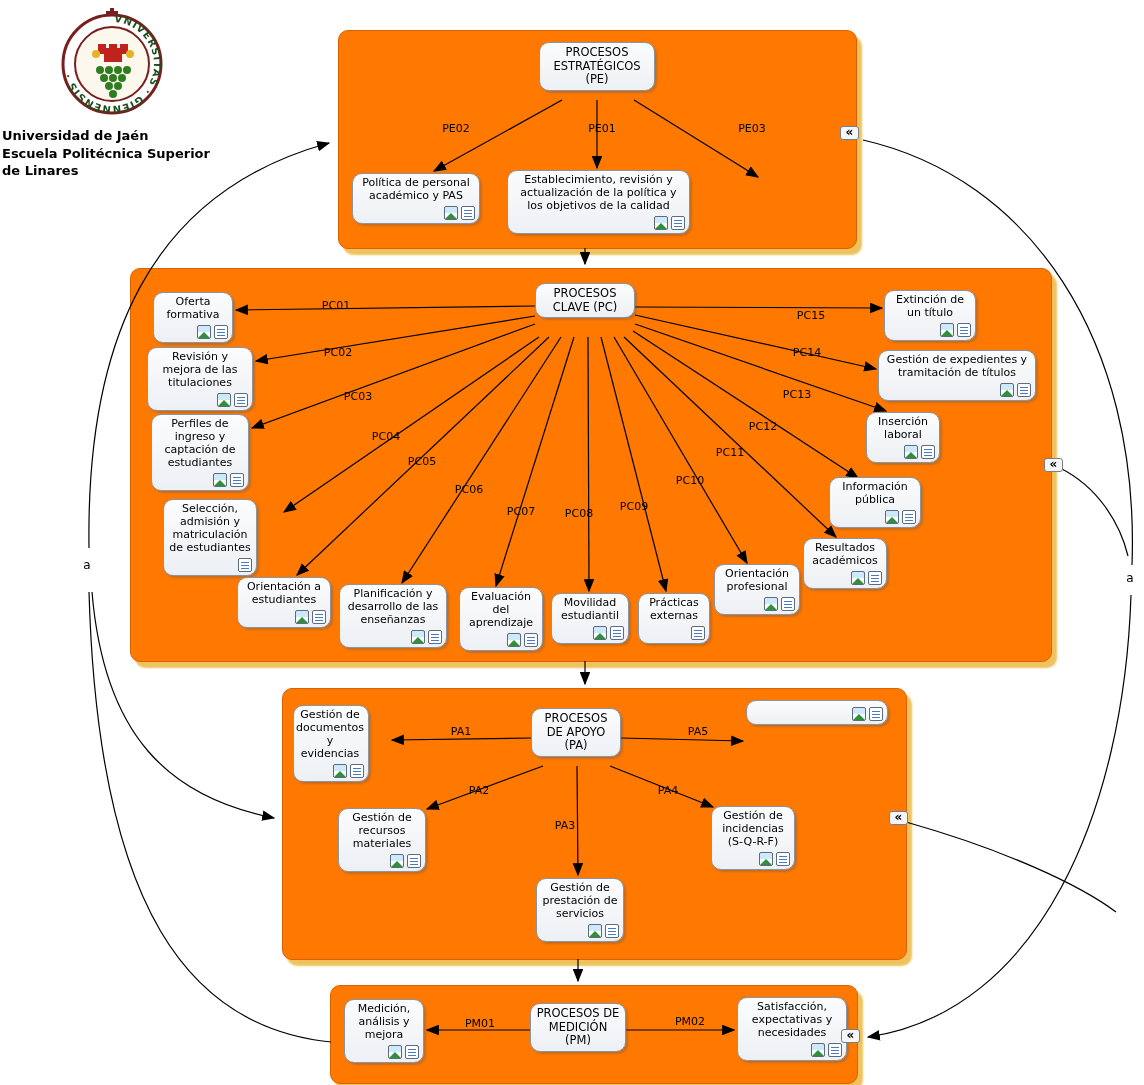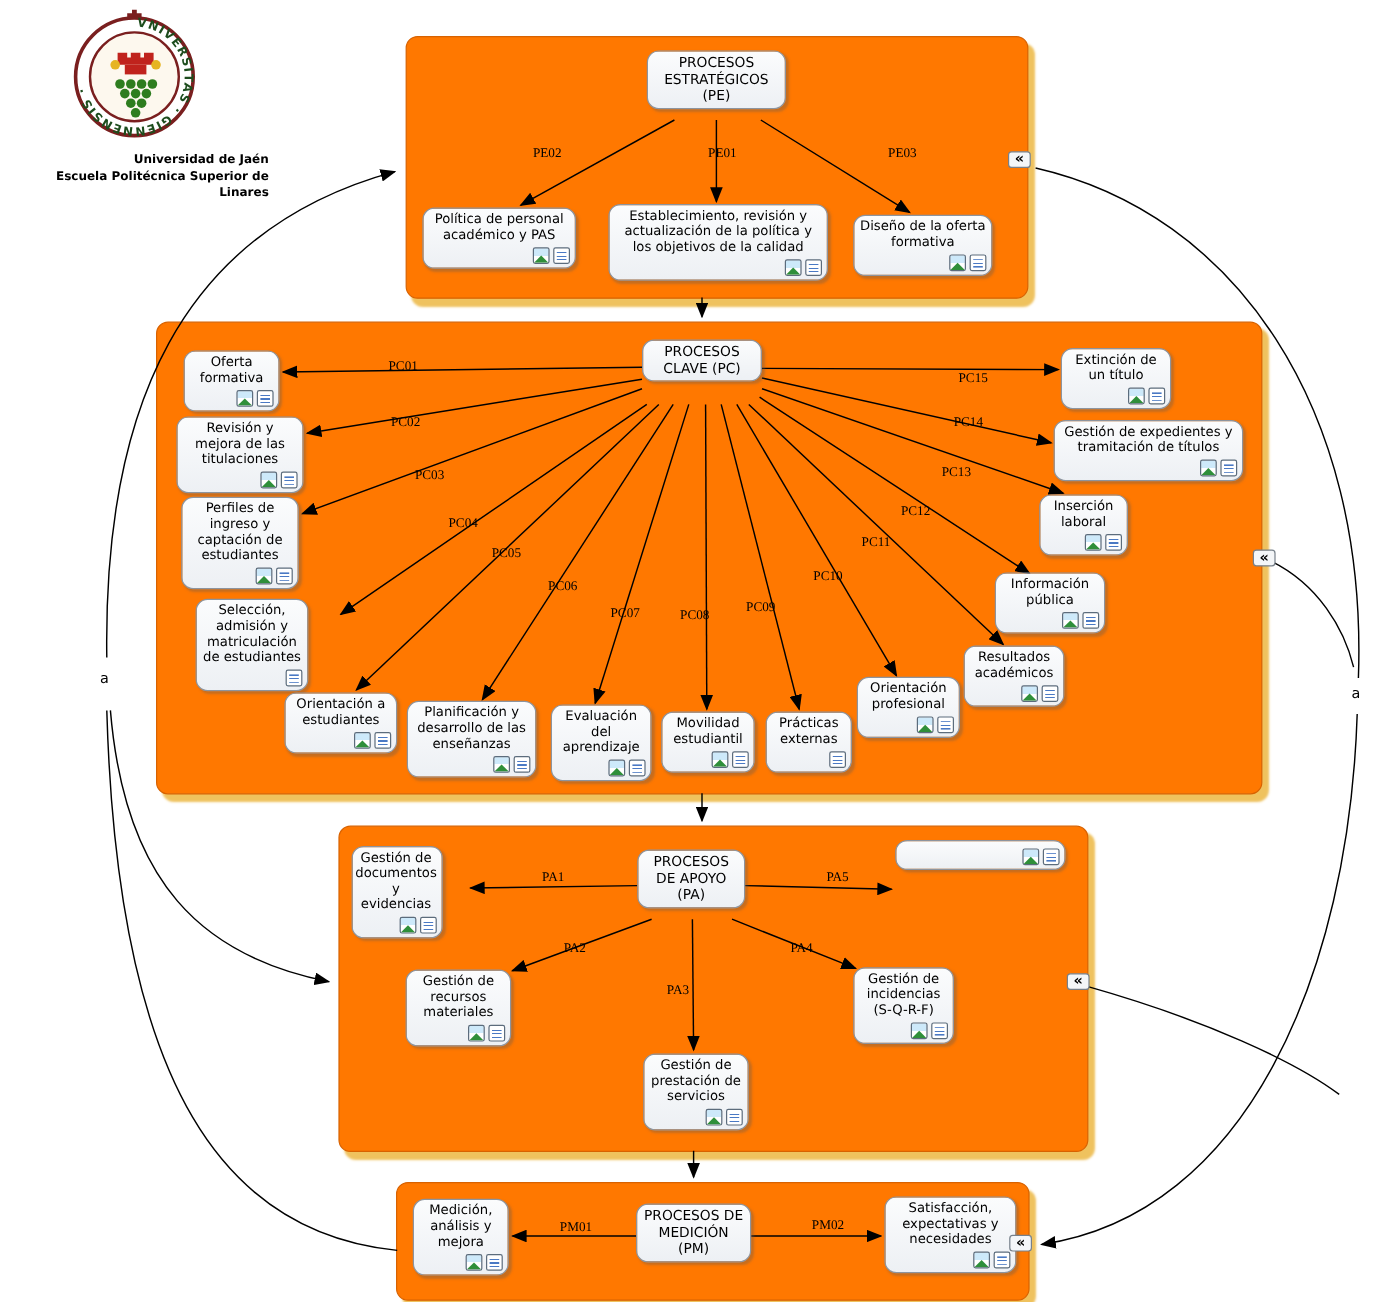--- a/index.html
+++ b/index.html
@@ -21,29 +21,29 @@
   .nlabel{display:block;}
   .icons{display:flex;gap:3px;margin-top:3px;}
   .ic{width:12px;height:12px;border:1px solid #5c6c7c;border-radius:2px;background:#fff;
       display:inline-block;position:relative;overflow:hidden;}
   .ic-img{background:linear-gradient(180deg,#cde9fa 0 6px,#ffffff 6px);}
   .ic-img::after{content:"";position:absolute;left:0;bottom:0;
       border-left:6px solid transparent;border-right:6px solid transparent;border-bottom:6px solid #2f8f3a;}
   .ic-doc::after{content:"";position:absolute;left:2px;top:3px;right:2px;bottom:2px;
       background:repeating-linear-gradient(180deg,#4a79c4 0 1px,transparent 1px 3px);}
   
-  .lbl{position:absolute;z-index:3;font-size:11px;transform:translate(-50%,-50%);white-space:nowrap;font-family:Liberation Serif, serif;}
+  .lbl{position:absolute;z-index:3;font-size:11px;transform:translate(-50%,-50%);white-space:nowrap;}
   .a-label{position:absolute;z-index:3;font-size:12px;transform:translate(-50%,-50%);}
   
   .chev{position:absolute;z-index:4;width:19px;height:14px;box-sizing:border-box;
         background:#f4f6f8;border:1px solid #77808a;border-radius:3px;
         font-size:12px;line-height:11px;text-align:center;font-weight:bold;}
   
-  .orgname{position:absolute;left:2px;top:127px;width:222px;text-align:right;z-index:3;
-           font-weight:bold;font-size:10px;line-height:1.35;}
+  .orgname{position:absolute;left:2px;top:127px;width:222px;text-align:left;z-index:3;
+           font-weight:bold;font-size:13px;line-height:1.35;}
   .logo{position:absolute;left:60px;top:8px;z-index:3;}
 </style>
 </head>
 <body>
 
 <div class="canvas">
 
   <div class="logo">
     <svg width="104" height="108" viewBox="0 0 104 108">
       <path d="M50 0 h4 v8 h-4 z M46 3 h12 v4 h-12 z" fill="#7a1f1f"></path>
@@ -151,27 +151,20 @@
       <span class="ic ic-doc"></span>
     </span>
   </div>
   <div class="node" style="left:507px;top:170px;width:183px">
     <span class="nlabel">Establecimiento, revisión y actualización de la política y los objetivos de la calidad</span>
     <span class="icons">
       <span class="ic ic-img"></span>
       <span class="ic ic-doc"></span>
     </span>
   </div>
-  <div class="node" style="left:711px;top:179px;width:116px">
-    <span class="nlabel">Diseño de la oferta formativa</span>
-    <span class="icons">
-      <span class="ic ic-img"></span>
-      <span class="ic ic-doc"></span>
-    </span>
-  </div>
 
   <div class="node tnode" style="left:535px;top:283px;width:100px">
     <span class="nlabel">PROCESOS CLAVE (PC)</span>
   </div>
   <div class="lbl" style="left:336px;top:305px">PC01</div>
   <div class="lbl" style="left:338px;top:352px">PC02</div>
   <div class="lbl" style="left:358px;top:396px">PC03</div>
   <div class="lbl" style="left:386px;top:436px">PC04</div>
   <div class="lbl" style="left:422px;top:461px">PC05</div>
   <div class="lbl" style="left:469px;top:489px">PC06</div>

